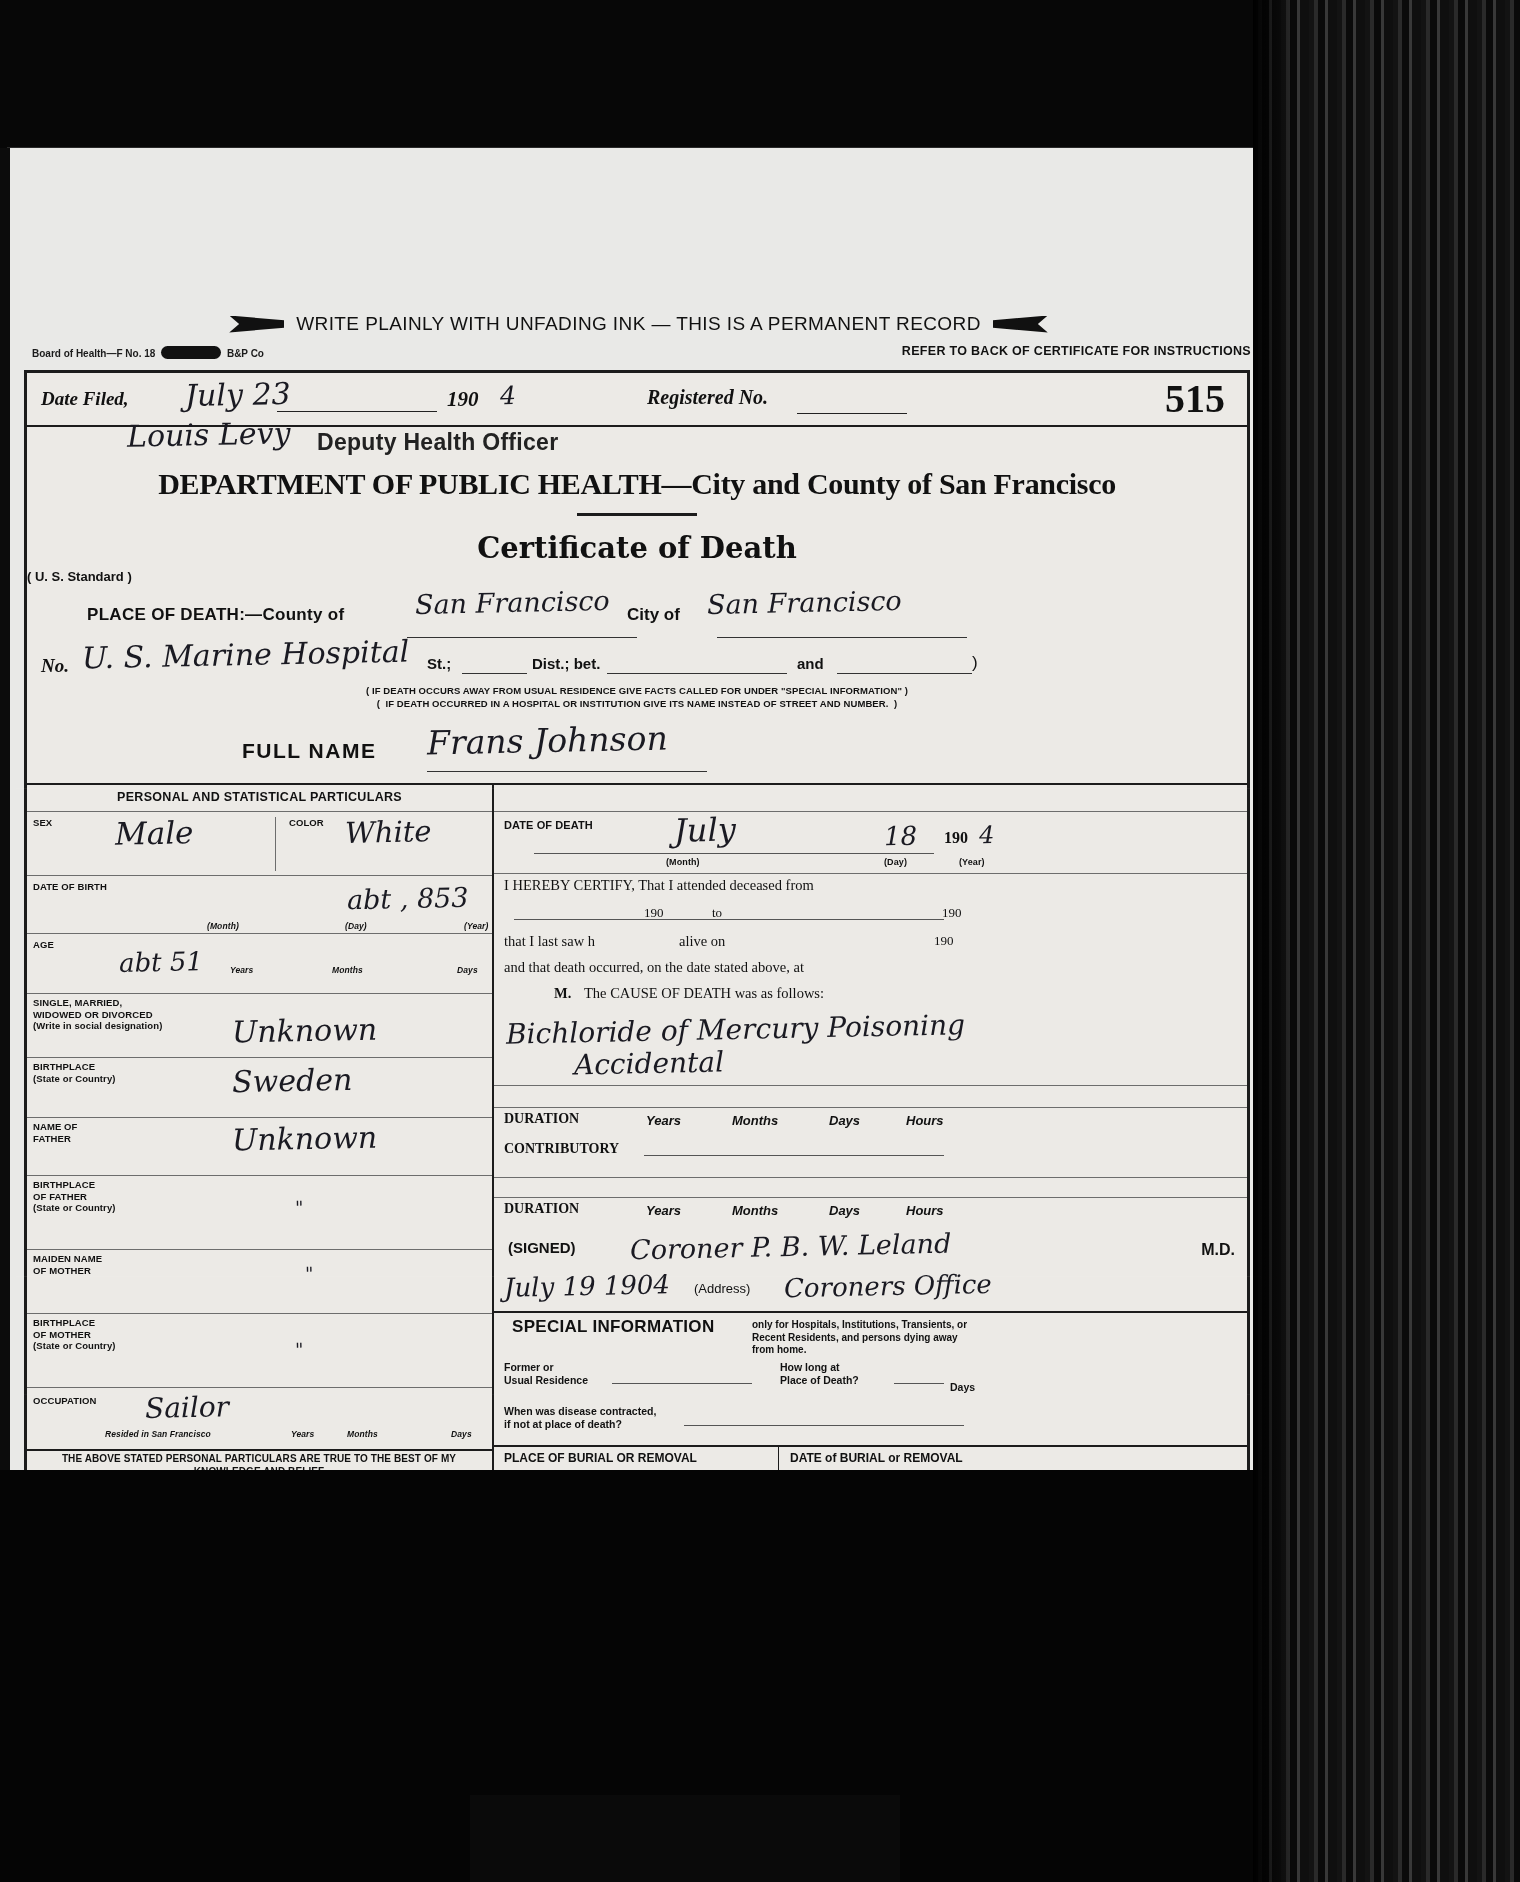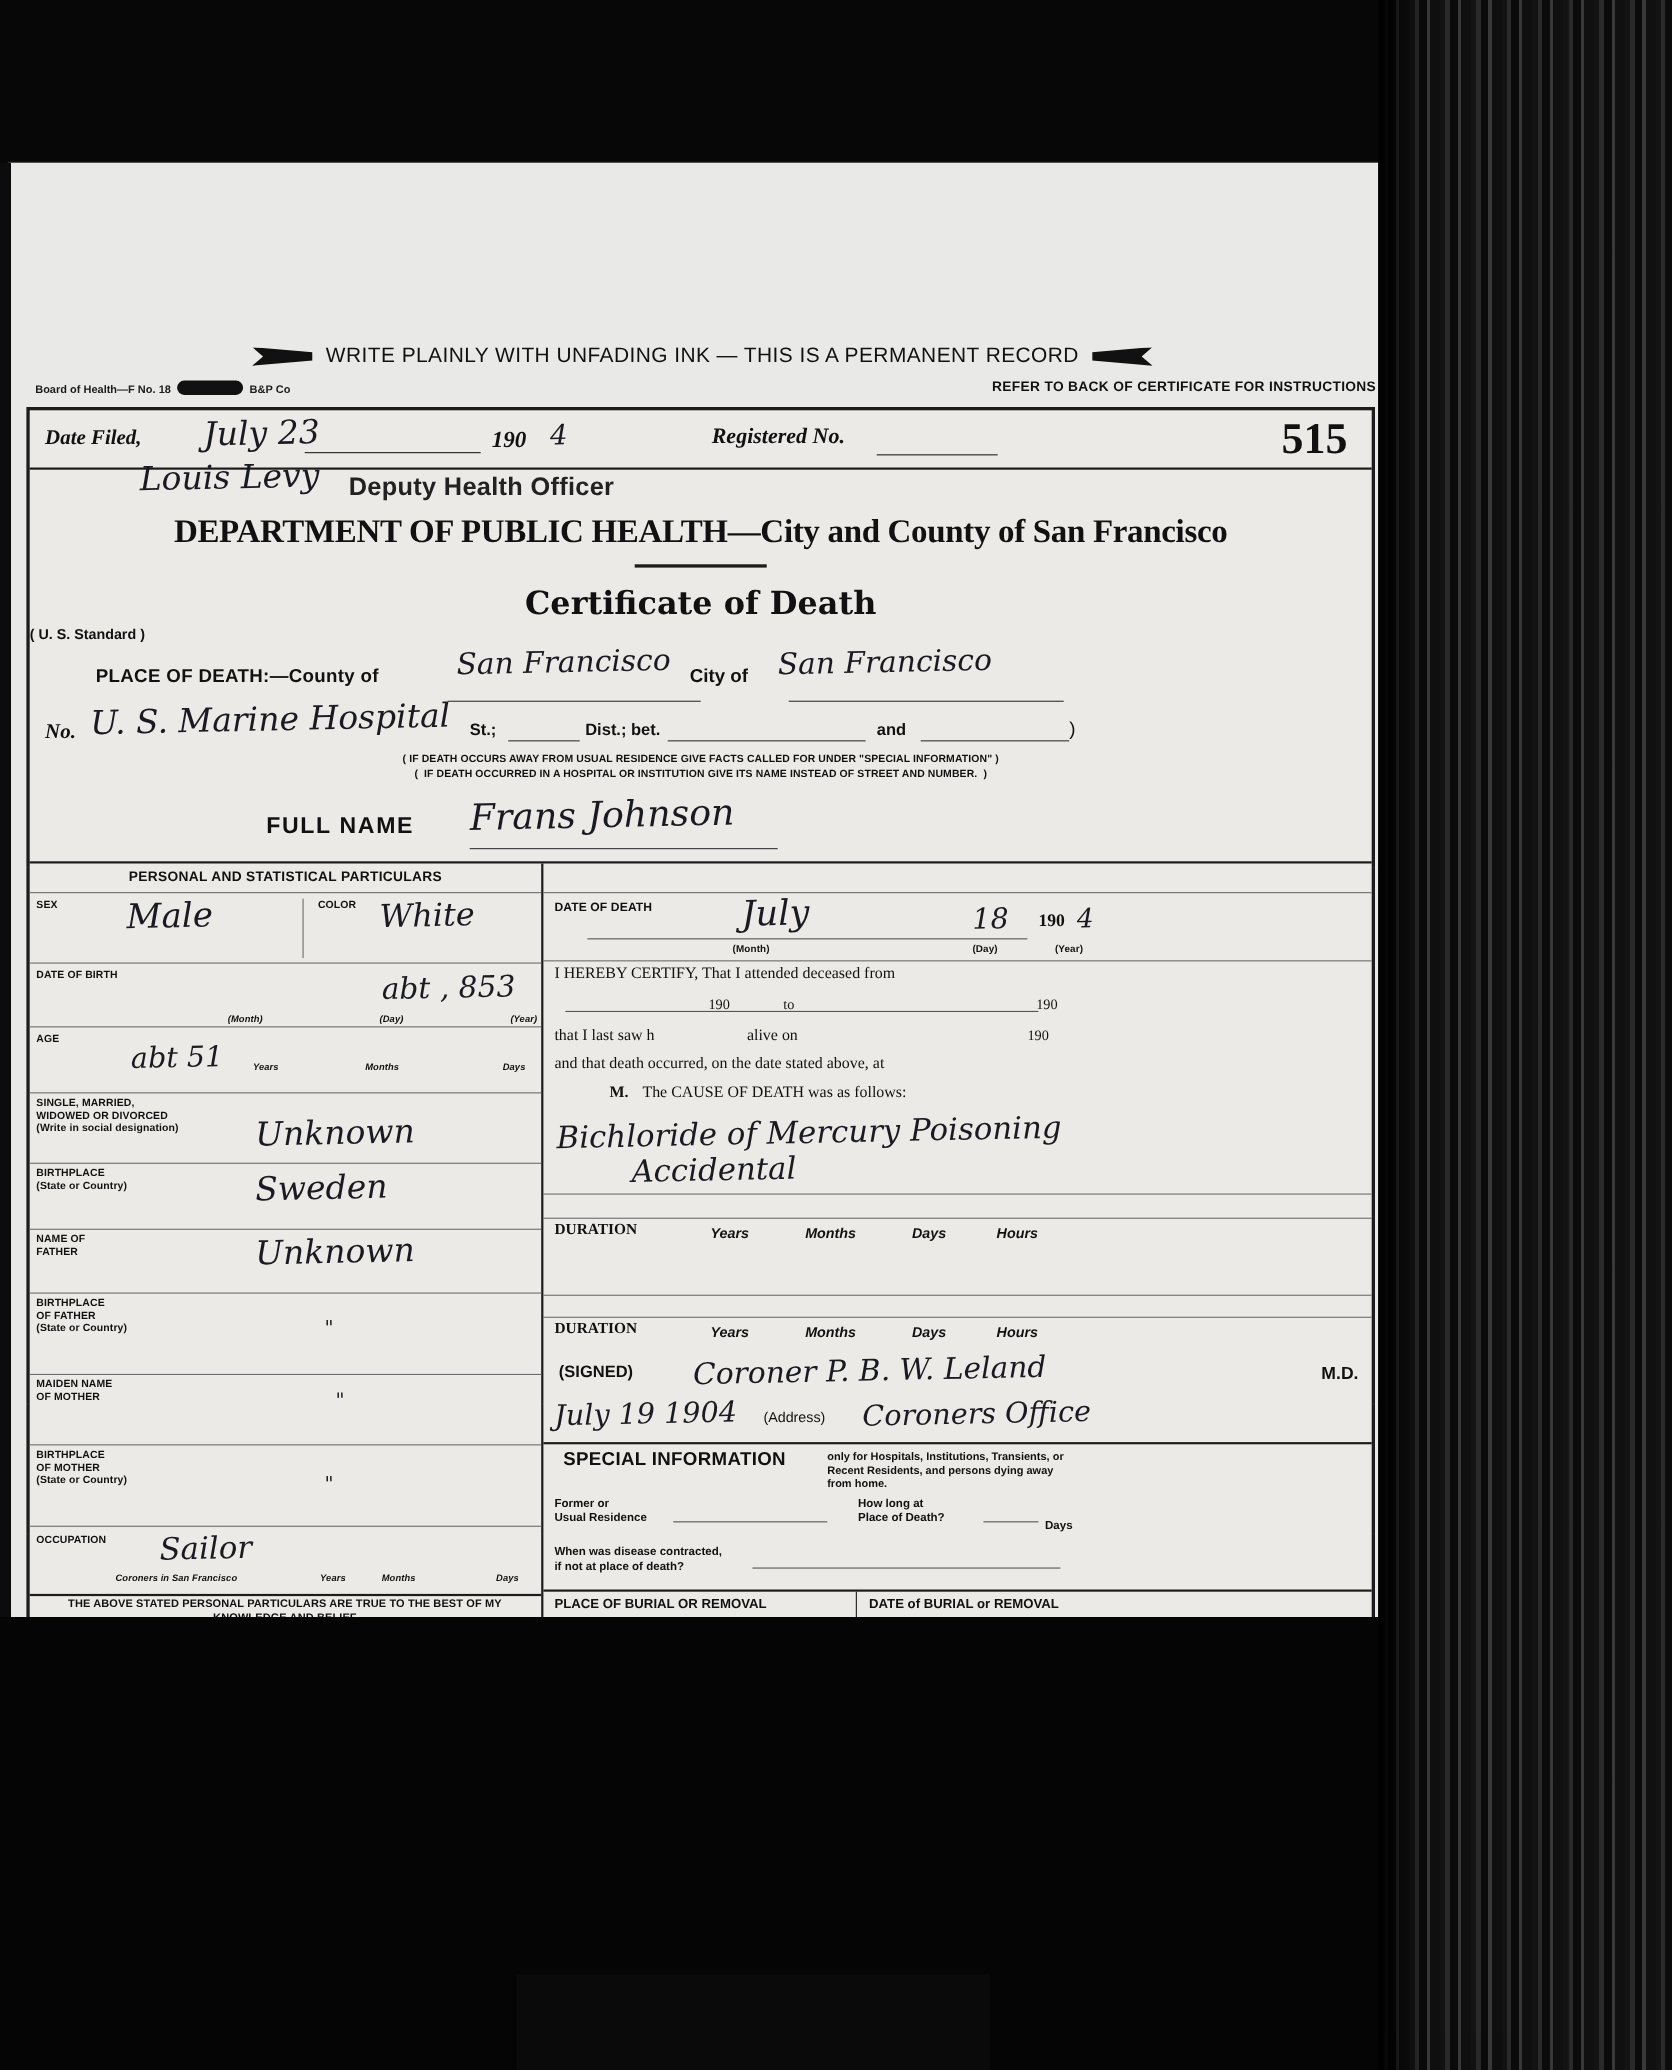--- a/index.html
+++ b/index.html
@@ -284,21 +284,21 @@
             <span class="rlabel" style="top:2px;white-space:pre-line">BIRTHPLACE
 OF MOTHER
 (State or Country)</span>
             <span class="hand" style="position:absolute;left:268px;top:24px;font-size:18px">"</span>
           </div>
           <div class="hline2" style="top:602px"></div>
 
           <div class="row" style="top:604px;height:60px">
             <span class="rlabel" style="top:6px">OCCUPATION</span>
             <span class="hand" style="position:absolute;left:118px;top:2px;font-size:28px">Sailor</span>
-            <span class="rlabel" style="left:78px;top:40px;font-size:8.5px;font-style:italic">Coroners in San Francisco</span>
+            <span class="rlabel" style="left:78px;top:40px;font-size:8.5px;font-style:italic">Resided in San Francisco</span>
             <span class="rlabel" style="left:264px;top:40px;font-size:8.5px;font-style:italic">Years</span>
             <span class="rlabel" style="left:320px;top:40px;font-size:8.5px;font-style:italic">Months</span>
             <span class="rlabel" style="left:424px;top:40px;font-size:8.5px;font-style:italic">Days</span>
           </div>
           <div class="hline" style="top:664px;border-top:2px solid #1c1c1c"></div>
 
           <div class="row" style="top:668px;height:40px">
             <span class="rlabel" style="left:4px;top:0;width:456px;font-size:10px;line-height:1.25;text-align:center">THE ABOVE STATED PERSONAL PARTICULARS ARE TRUE TO THE BEST OF MY KNOWLEDGE AND BELIEF</span>
           </div>
 
@@ -355,20 +355,24 @@
           <div class="hline2" style="top:322px"></div>
 
           <div class="row" style="top:326px;height:34px">
             <span style="position:absolute;left:10px;top:0;font-size:14px;font-weight:bold;font-family:'Liberation Serif',serif">DURATION</span>
             <span style="position:absolute;left:152px;top:2px;font-size:13px;font-style:italic;font-weight:bold">Years</span>
             <span style="position:absolute;left:238px;top:2px;font-size:13px;font-style:italic;font-weight:bold">Months</span>
             <span style="position:absolute;left:335px;top:2px;font-size:13px;font-style:italic;font-weight:bold">Days</span>
             <span style="position:absolute;left:412px;top:2px;font-size:13px;font-style:italic;font-weight:bold">Hours</span>
           </div>
 
+          <div class="row" style="top:356px;height:30px">
+            <span style="position:absolute;left:10px;top:0;font-size:14px;font-weight:bold;font-family:'Liberation Serif',serif">CONTRIBUTORY</span>
+            <span style="position:absolute;left:150px;top:14px;width:300px;border-bottom:1px solid #555"></span>
+          </div>
           <div class="hline2" style="top:392px"></div>
           <div class="hline2" style="top:412px"></div>
 
           <div class="row" style="top:416px;height:34px">
             <span style="position:absolute;left:10px;top:0;font-size:14px;font-weight:bold;font-family:'Liberation Serif',serif">DURATION</span>
             <span style="position:absolute;left:152px;top:2px;font-size:13px;font-style:italic;font-weight:bold">Years</span>
             <span style="position:absolute;left:238px;top:2px;font-size:13px;font-style:italic;font-weight:bold">Months</span>
             <span style="position:absolute;left:335px;top:2px;font-size:13px;font-style:italic;font-weight:bold">Days</span>
             <span style="position:absolute;left:412px;top:2px;font-size:13px;font-style:italic;font-weight:bold">Hours</span>
           </div>

